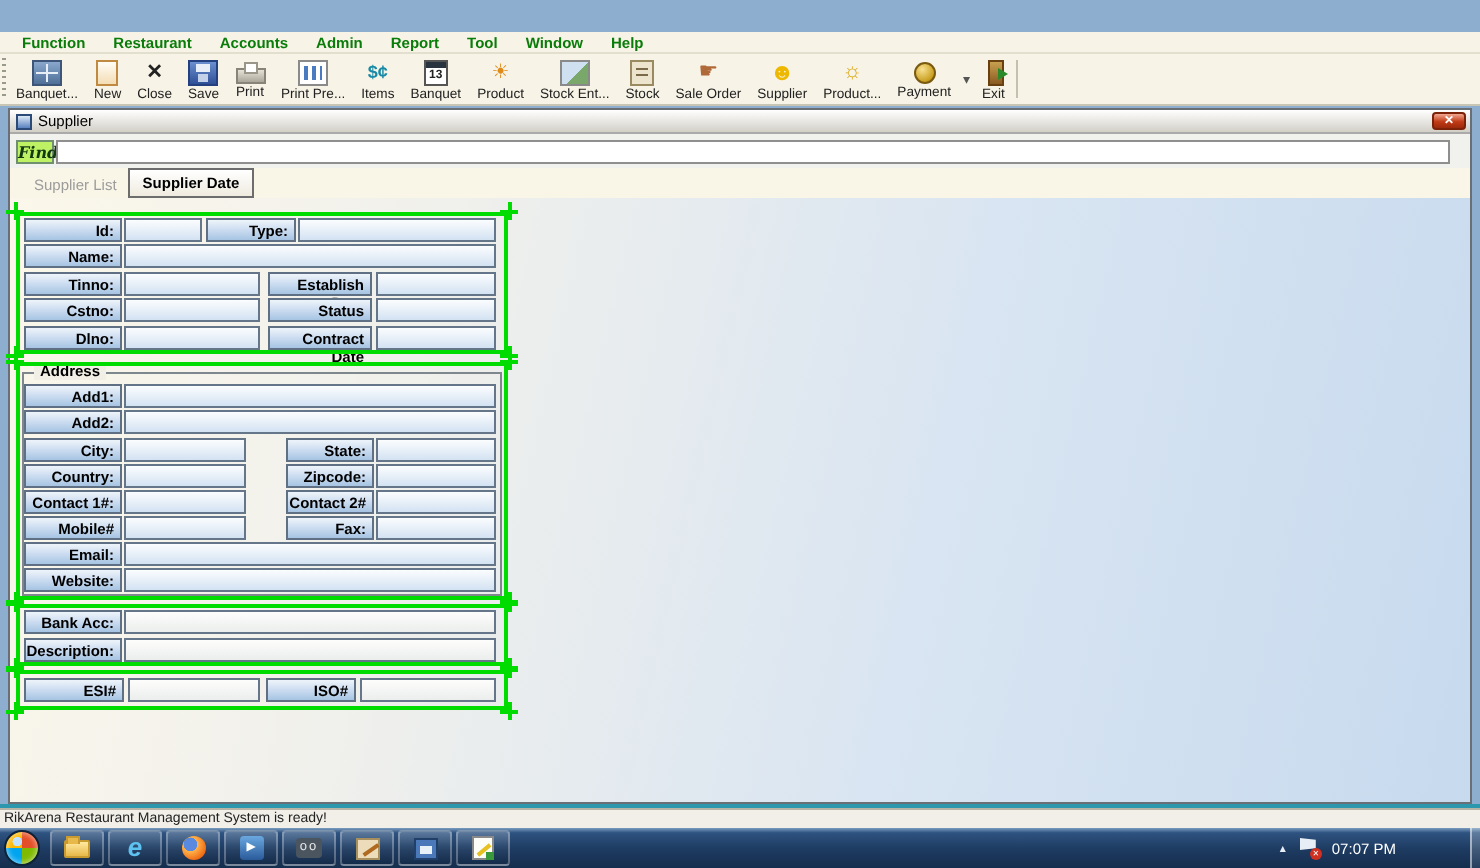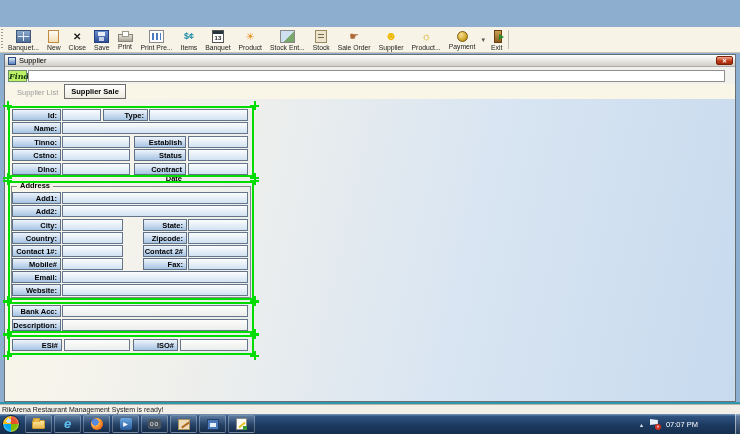--- a/index.html
+++ b/index.html
@@ -146,20 +146,30 @@
   .clock { color:#fff; font-size:7.5px; cursor:pointer; }
   .showdesk { position:absolute; right:0; top:0; width:5px; height:20px; background:linear-gradient(rgba(255,255,255,.25),rgba(255,255,255,.08));
     border-left:1px solid rgba(255,255,255,.5); cursor:pointer; }
 </style>
 </head>
 <body>
 
 <div class="screen">
 
 
+  <div class="menubar">
+    <span class="menu-item">Function</span>
+    <span class="menu-item">Restaurant</span>
+    <span class="menu-item">Accounts</span>
+    <span class="menu-item">Admin</span>
+    <span class="menu-item">Report</span>
+    <span class="menu-item">Tool</span>
+    <span class="menu-item">Window</span>
+    <span class="menu-item">Help</span>
+  </div>
 
   <div class="toolbar">
     <span class="grip"></span>
     <div class="tb-item">
       <span class="ico ico-banquet-grid"></span>
       <span class="tb-label">Banquet...</span>
       </div>
     <div class="tb-item">
       <span class="ico ico-new-doc"></span>
       <span class="tb-label">New</span>
@@ -230,21 +240,21 @@
         <span class="sw-icon"></span>
         <span class="sw-title">Supplier</span>
         <span class="sw-close"></span>
       </div>
       <div class="findrow">
         <span class="find-label">Find</span>
         <input class="find-input" value="" style="">
       </div>
       <div class="tabrow">
         <span class="tab inactive">Supplier List</span>
-        <span class="tab active">Supplier Sale</span>
+        <span class="tab active">Supplier Date</span>
       </div>
       <div class="formarea">
 
         <div class="f-label" style="left:7px;top:10px;width:49px">Id:</div>
         <input class="f-input" style="left: 57px; top: 10px; width: 39px;" value="">
         <div class="f-label" style="left:98px;top:10px;width:45px">Type:</div>
         <input class="f-input" style="left: 144px; top: 10px; width: 99px;" value="">
 
         <div class="f-label" style="left:7px;top:23px;width:49px">Name:</div>
         <input class="f-input" style="left: 57px; top: 23px; width: 186px;" value="">

